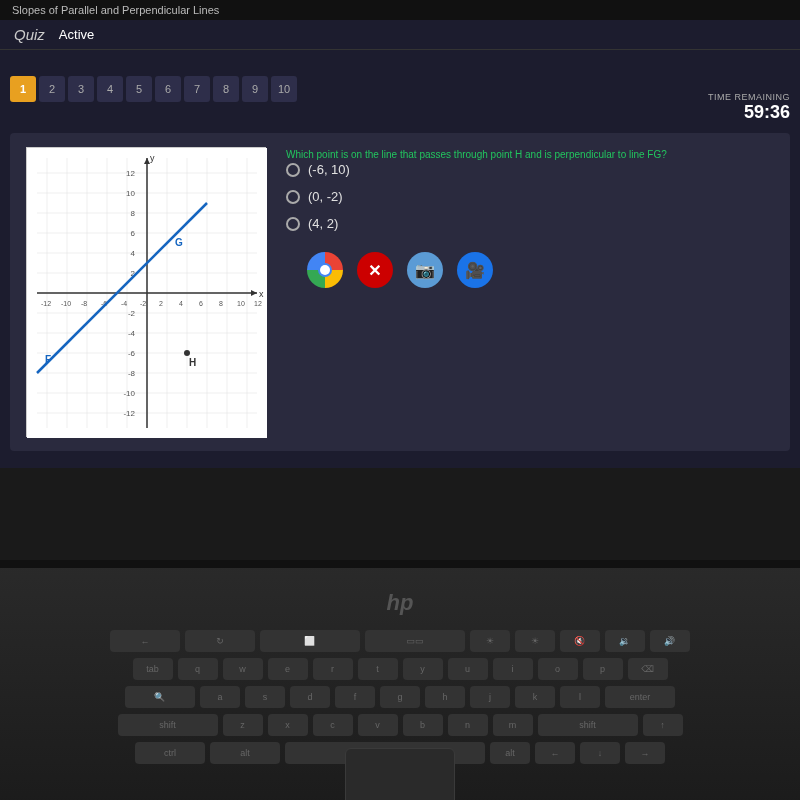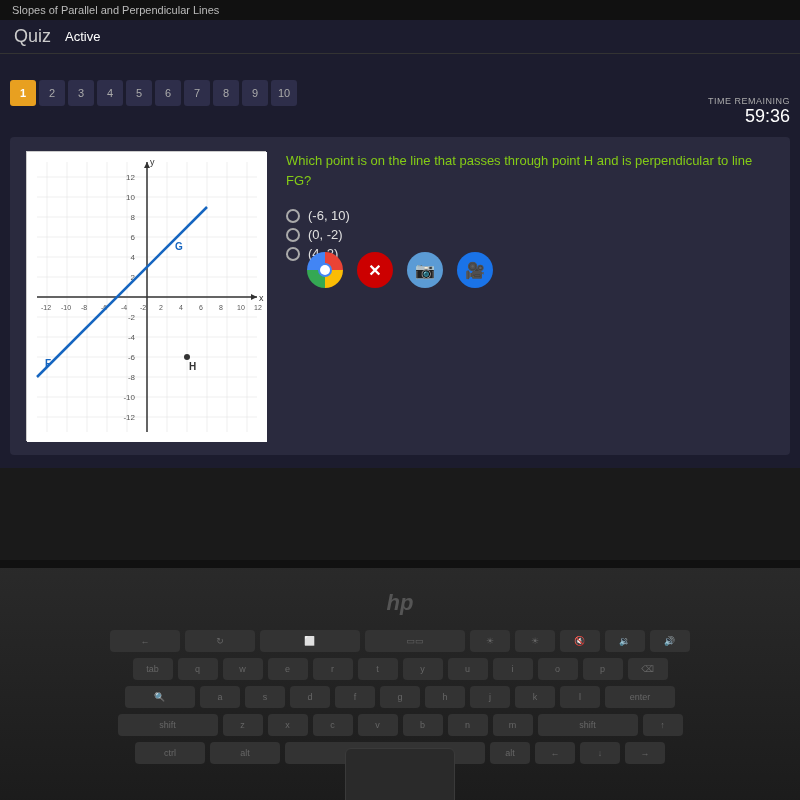--- a/index.html
+++ b/index.html
@@ -26,21 +26,22 @@
     .top-bar {
       background: #1c1c2e;
       padding: 6px 14px;
       display: flex;
       align-items: center;
       gap: 14px;
       border-bottom: 1px solid #333;
     }
     .top-bar-quiz {
       color: #ccc;
-      font-size: 18px;
+      font-size: 15px;
+      font-style: italic;
     }
     .top-bar-active {
       color: #fff;
       font-size: 13px;
       font-weight: 400;
     }
 
     
     .tabs-row {
       background: #1c1c2e;
@@ -72,21 +73,21 @@
       color: #fff;
     }
     .time-label {
       font-size: 9px;
       color: #aaa;
       letter-spacing: 0.5px;
       margin-top: 38px;
     }
     .time-value {
       font-size: 18px;
-      font-weight: normal;
+      font-weight: bold;
       color: #fff;
     }
 
     
     .quiz-content {
       background: #2a2a3e;
       margin: 6px 10px;
       border-radius: 4px;
       padding: 14px 16px;
       display: flex;
@@ -106,29 +107,28 @@
       position: relative;
       border: 1px solid #ccc;
     }
 
     
     .question-area {
       flex: 1;
       color: #fff;
     }
     .question-text {
-      font-size: 13px;
-      color: #84cc16;
+      font-size: 10px;
+      color: #22c55e;
       line-height: 1.5;
-      margin-bottom: 18px;
     }
     .answer-options {
       display: flex;
       flex-direction: column;
-      gap: 4px;
+      gap: 12px;
     }
     .answer-option {
       display: flex;
       align-items: center;
       gap: 8px;
       cursor: pointer;
       color: #e0e0e0;
       font-size: 13px;
     }
     .radio-circle {

